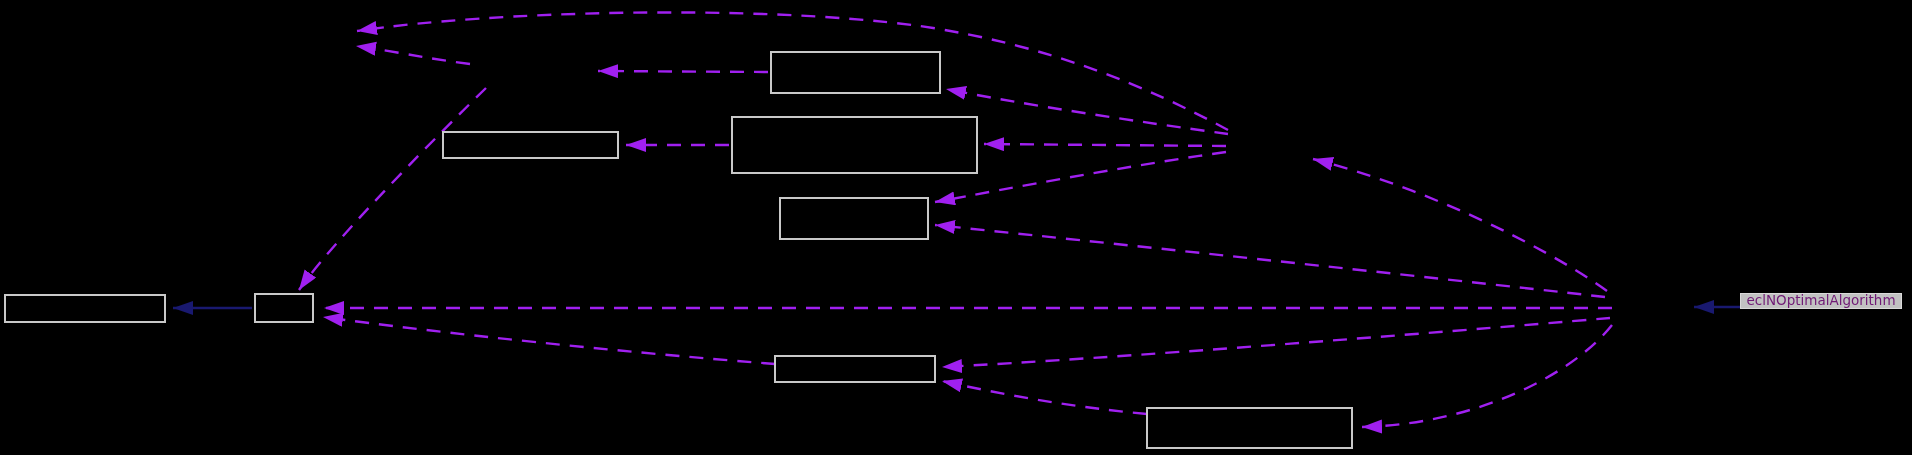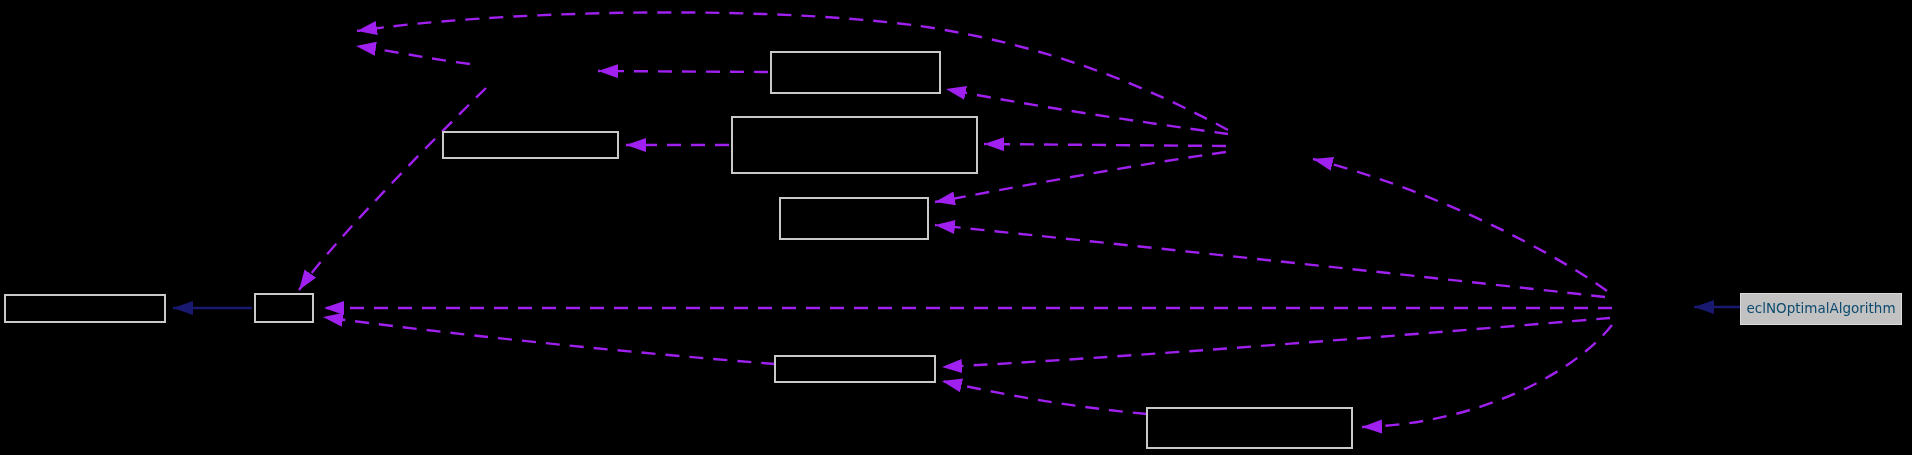--- a/index.html
+++ b/index.html
@@ -58,14 +58,14 @@
         <rect x="771" y="52" width="169" height="41" fill="#000000" stroke="#C9C9C9" stroke-width="2" class="graph-node"></rect>
         <rect x="443" y="132" width="175" height="26" fill="#000000" stroke="#C9C9C9" stroke-width="2" class="graph-node"></rect>
         <rect x="732" y="117" width="245" height="56" fill="#000000" stroke="#C9C9C9" stroke-width="2" class="graph-node"></rect>
         <rect x="780" y="198" width="148" height="41" fill="#000000" stroke="#C9C9C9" stroke-width="2" class="graph-node"></rect>
         <rect x="5" y="295" width="160" height="27" fill="#000000" stroke="#C9C9C9" stroke-width="2" class="graph-node"></rect>
         <rect x="255" y="294" width="58" height="28" fill="#000000" stroke="#C9C9C9" stroke-width="2" class="graph-node"></rect>
         <rect x="775" y="356" width="160" height="26" fill="#000000" stroke="#C9C9C9" stroke-width="2" class="graph-node"></rect>
         <rect x="1147" y="408" width="205" height="40" fill="#000000" stroke="#C9C9C9" stroke-width="2" class="graph-node"></rect>
       </g>
   </svg>
-  <div id="labeled-node" class="labeled-node" style="left: 1740px; top: 293px; width: 162px; height: 32px; background: rgb(194, 194, 194); border: 1px solid rgb(218, 218, 218); color: #0c4a6e;">eclNOptimalAlgorithm</div>
+  <div id="labeled-node" class="labeled-node" style="left: 1740px; top: 293px; width: 162px; height: 16px; background: rgb(194, 194, 194); border: 1px solid rgb(218, 218, 218); color: #701a75;">eclNOptimalAlgorithm</div>
 </div>
 
 </body></html>

